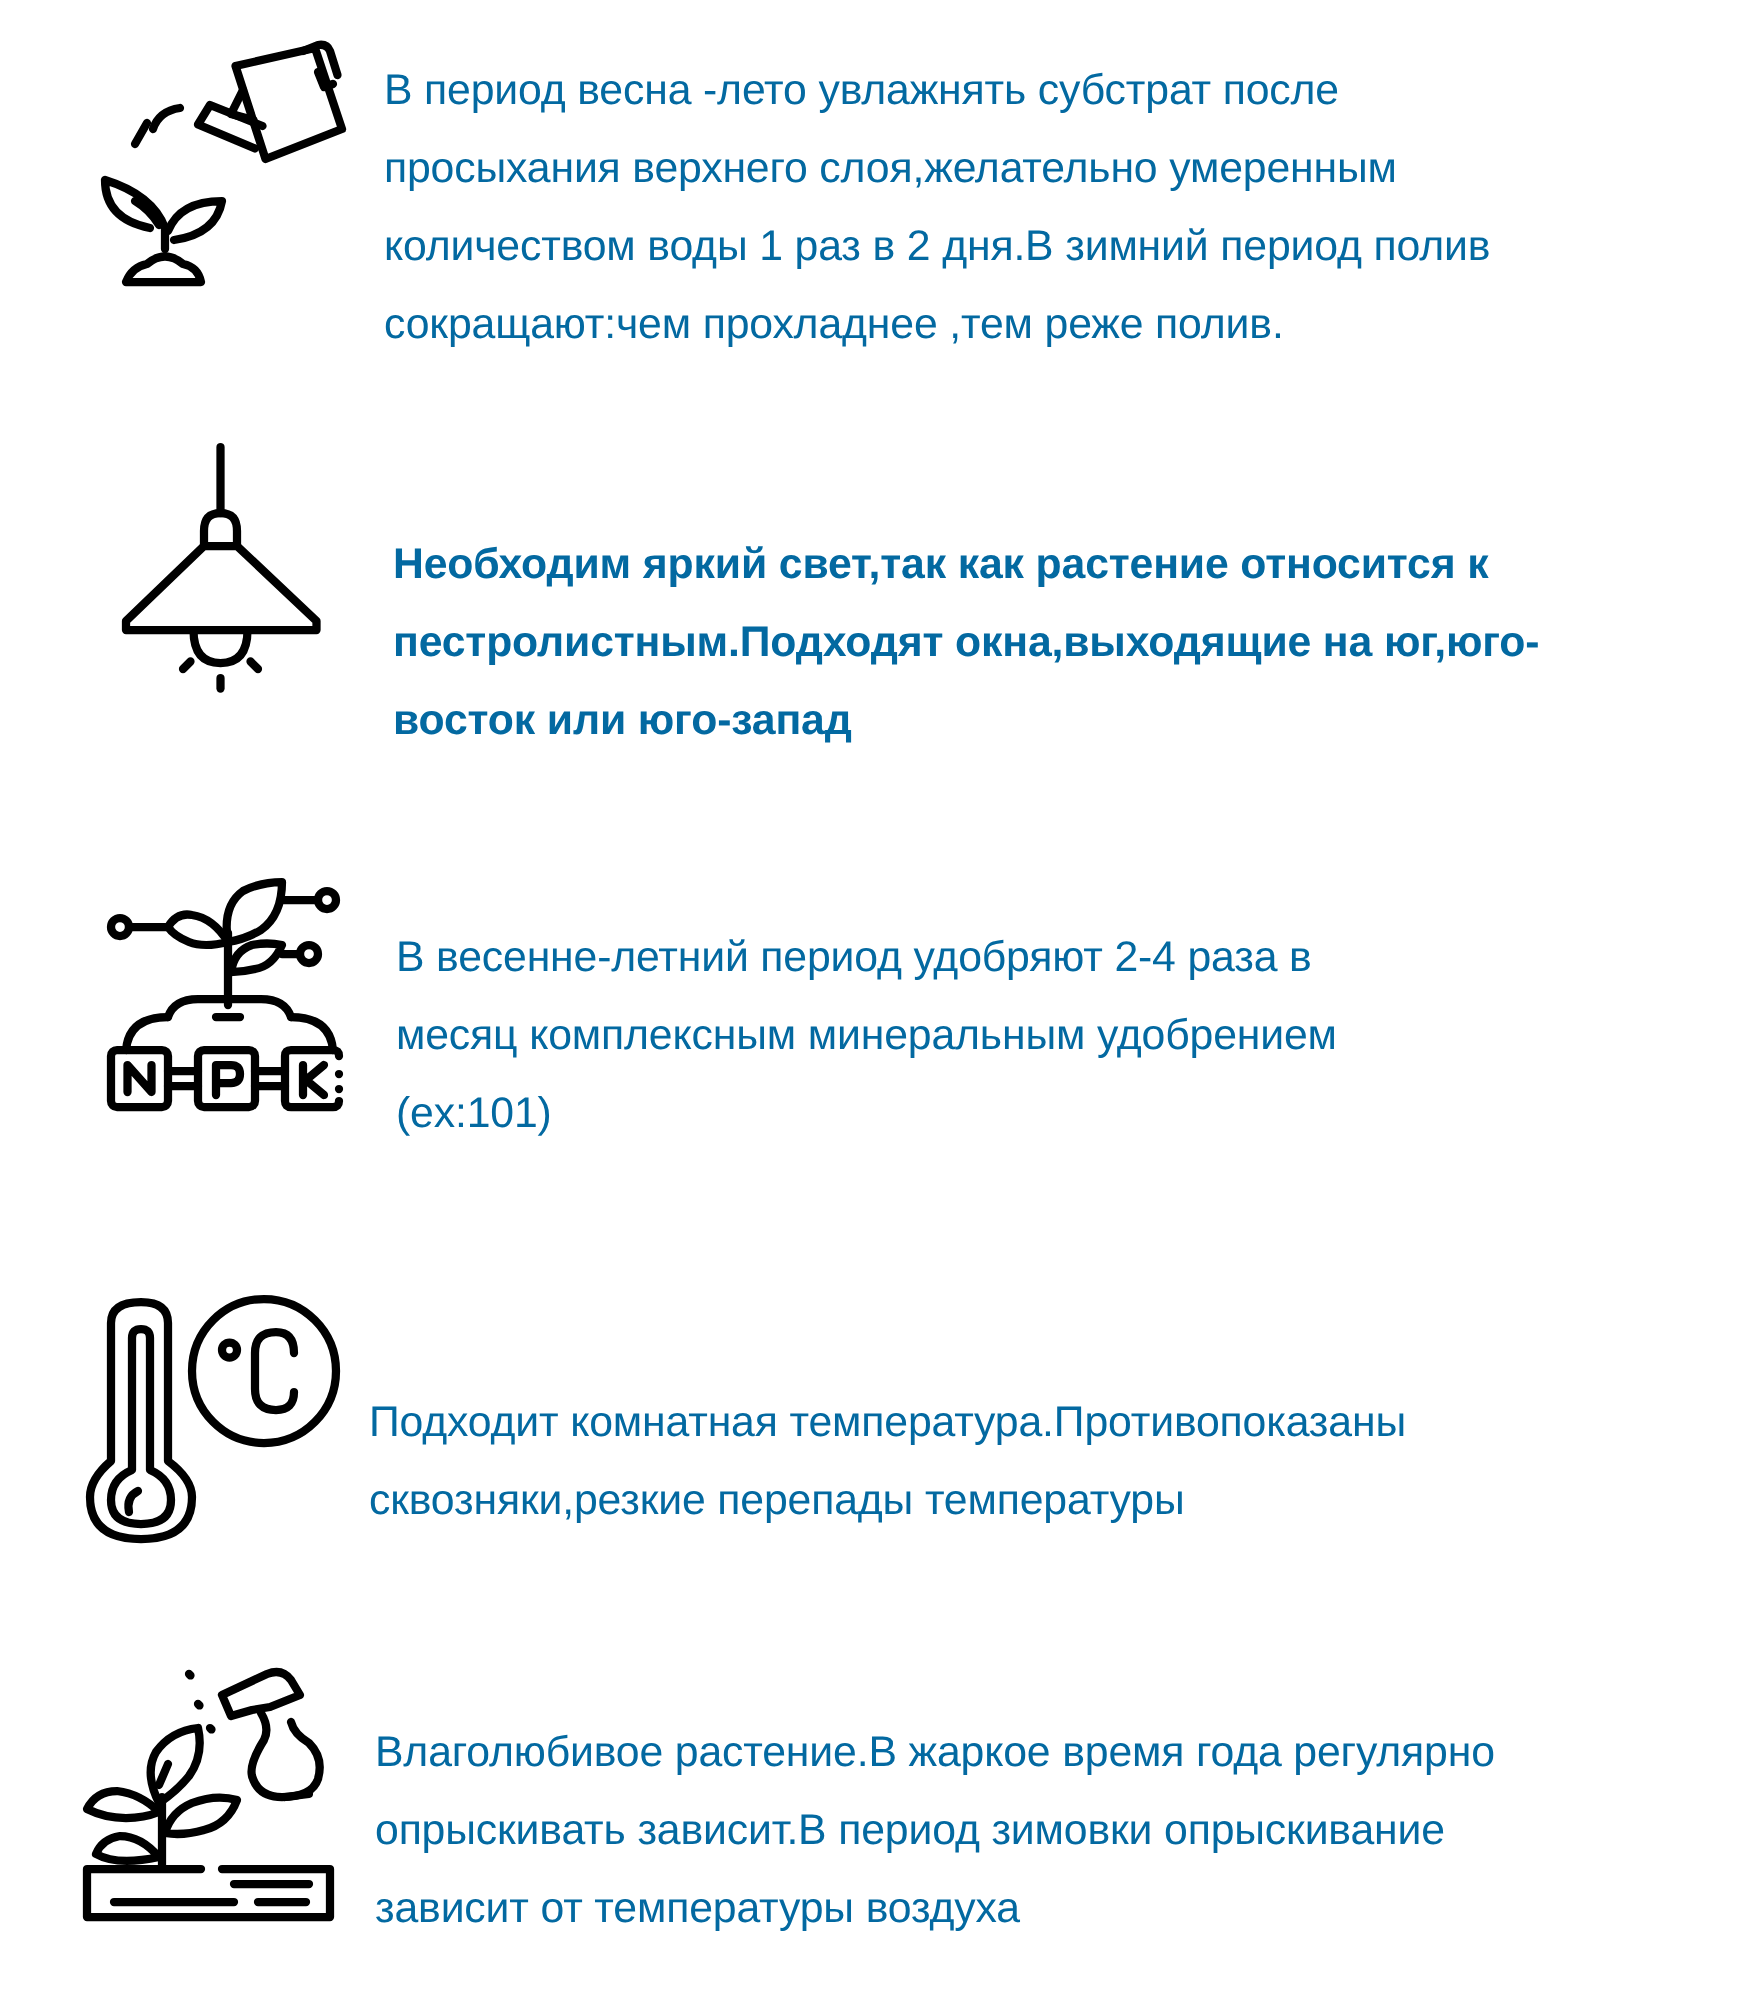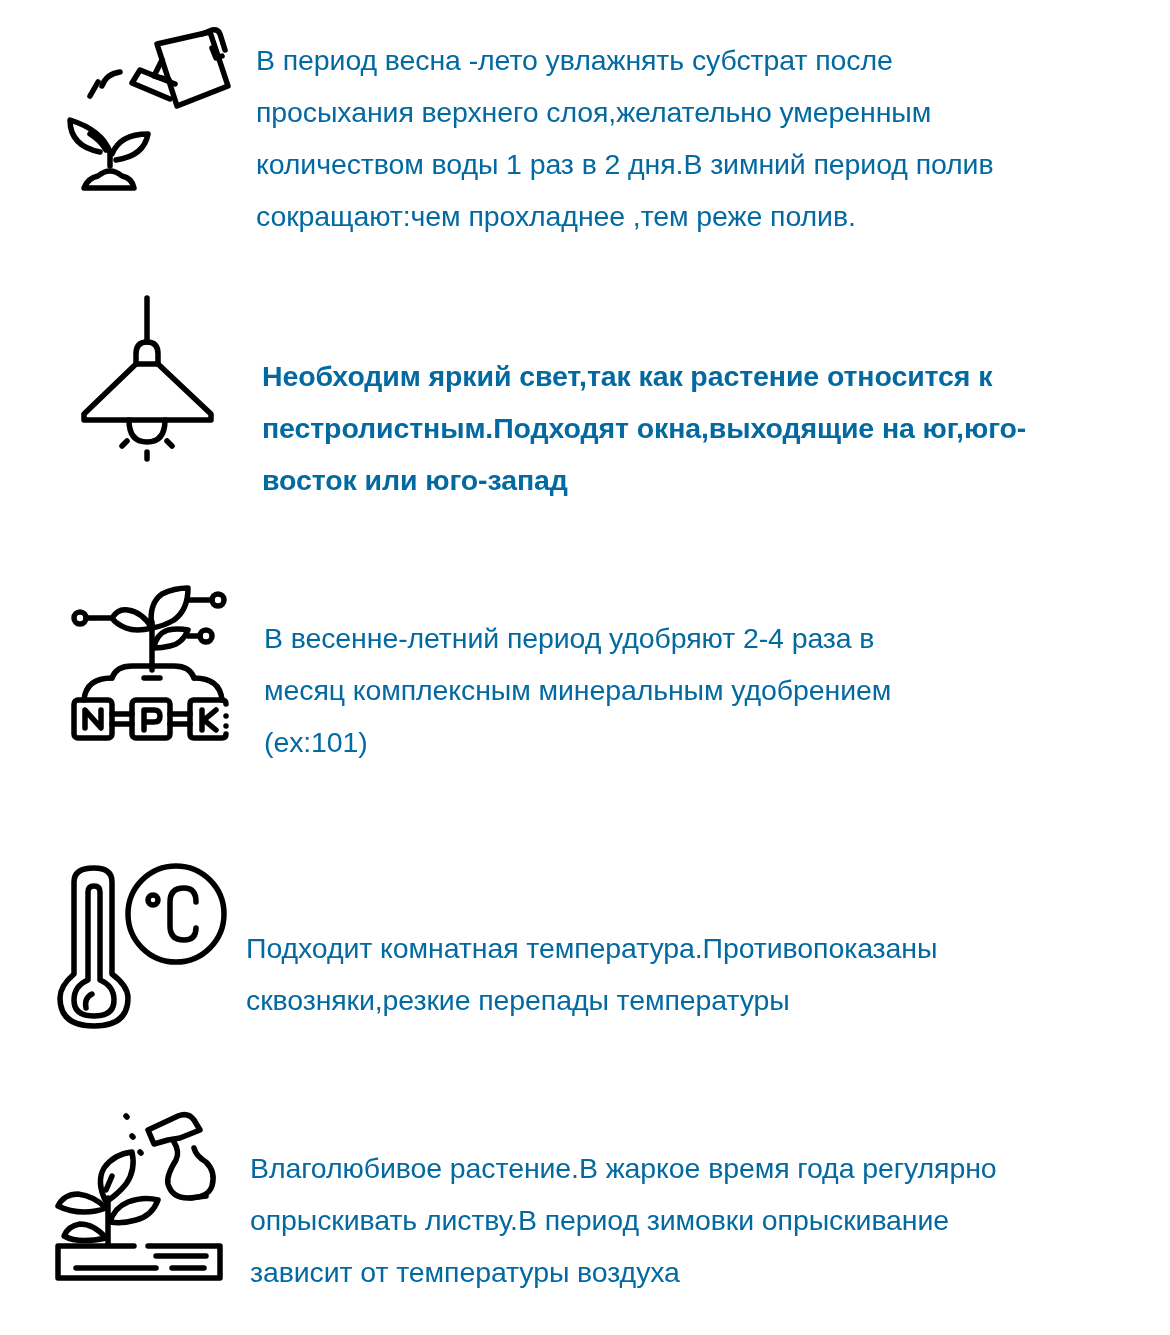--- a/index.html
+++ b/index.html
@@ -175,15 +175,15 @@
 
       <path d="M54 112 Q58 98 72 92 Q88 86 102 90 Q96 106 80 110 Q66 114 54 112 Z"></path>
 
       <path d="M50 128 Q38 114 24 114 Q12 116 8 126 Q22 134 50 128 Z"></path>
 
       <path d="M92 136 L164 136 L164 168 L2 168 L2 136 L78 136"></path>
       <path d="M100 146 L150 146 M20 158 L100 158 M116 158 L148 158"></path>
     </svg>
   </div>
   <div class="text" style="left:250px;top:42px;">Влаголюбивое растение.В жаркое время года регулярно
-опрыскивать листву.В период зимовки опрыскивание
+опрыскивать зависит.В период зимовки опрыскивание
 зависит от температуры воздуха</div>
 </div>
 
 </body></html>

